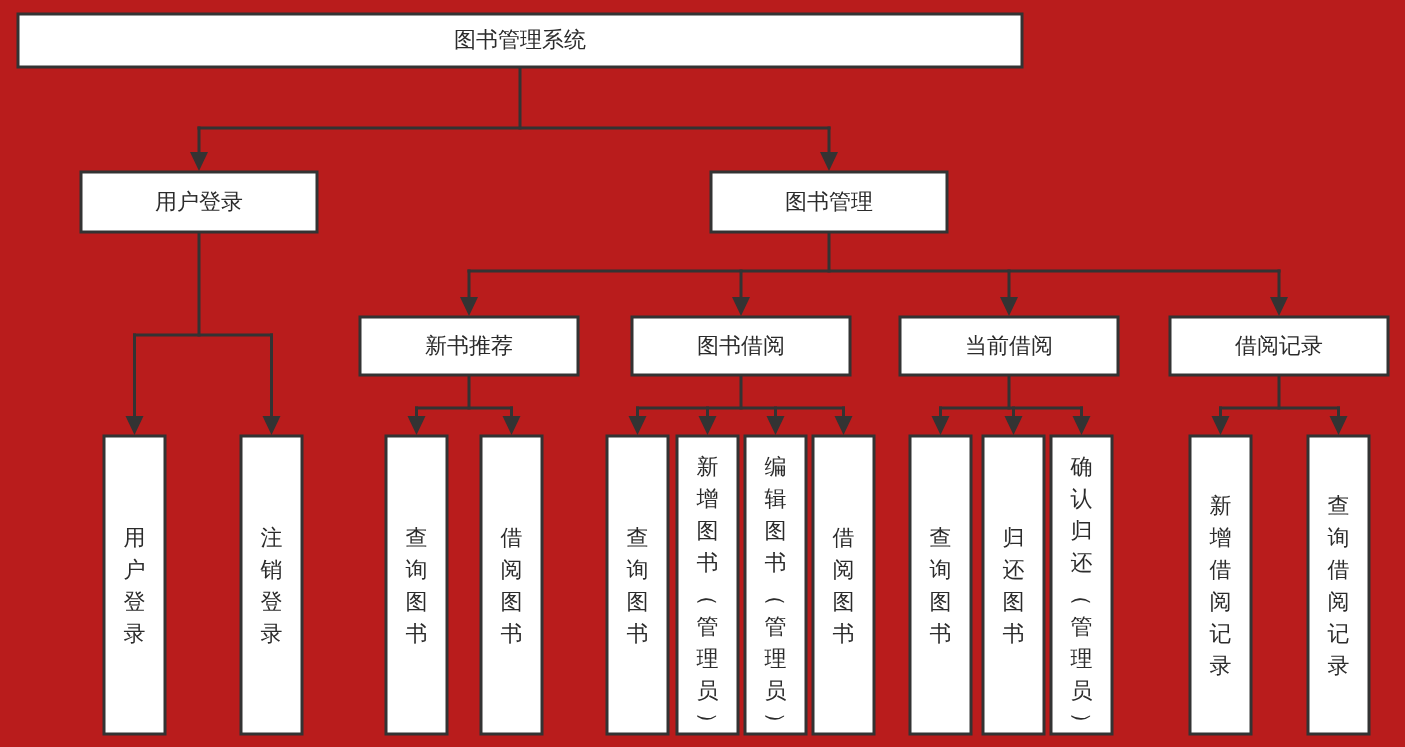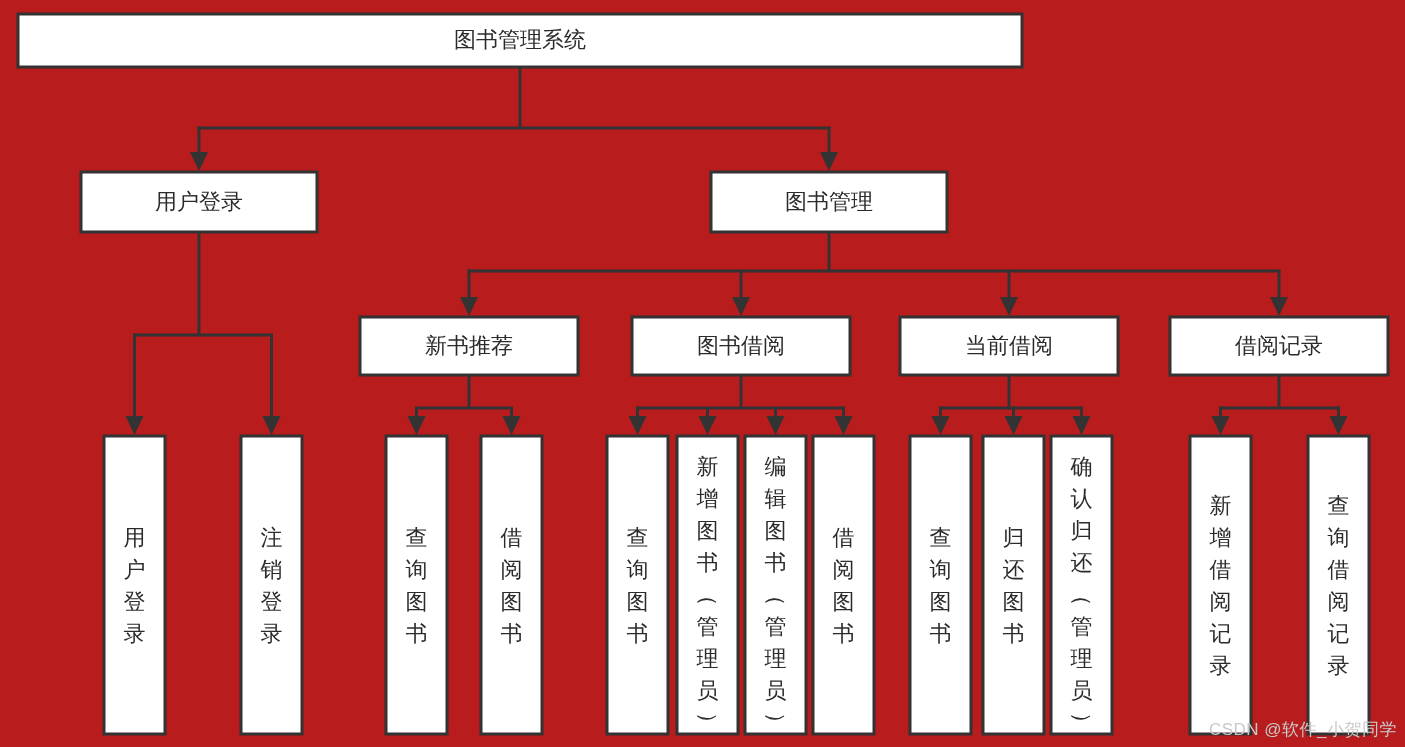--- a/index.html
+++ b/index.html
@@ -256,15 +256,14 @@
           <text x="1338.5" y="513" class="node-label-vertical">查</text>
           <text x="1338.5" y="545" class="node-label-vertical">询</text>
           <text x="1338.5" y="577" class="node-label-vertical">借</text>
           <text x="1338.5" y="609" class="node-label-vertical">阅</text>
           <text x="1338.5" y="641" class="node-label-vertical">记</text>
           <text x="1338.5" y="673" class="node-label-vertical">录</text>
         </g>
       </g>
   </svg>
 
-  <div class="watermark">CSDN @软件_小贺同学</div>
 
 </div>
 
 </body></html>

